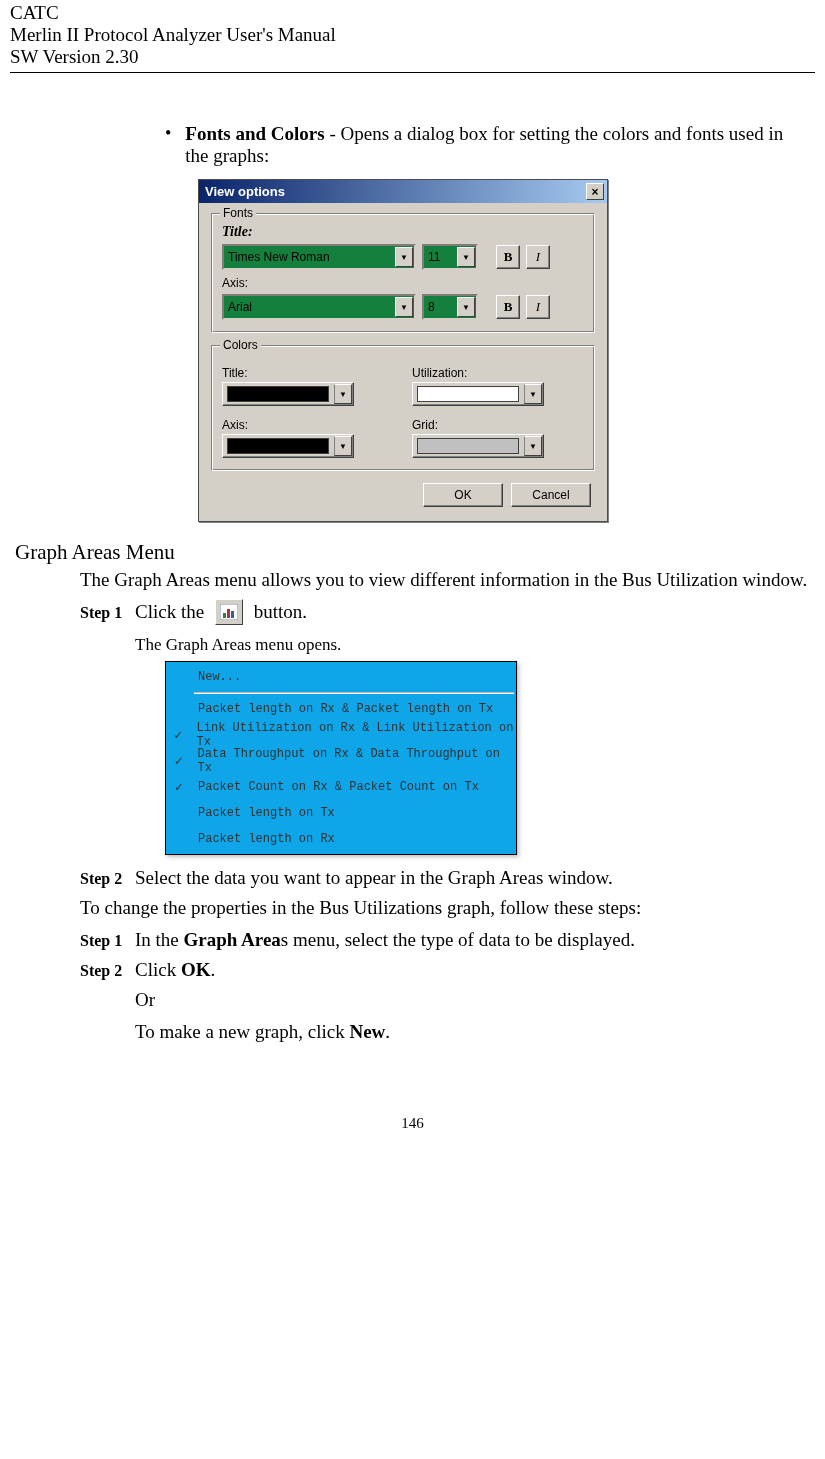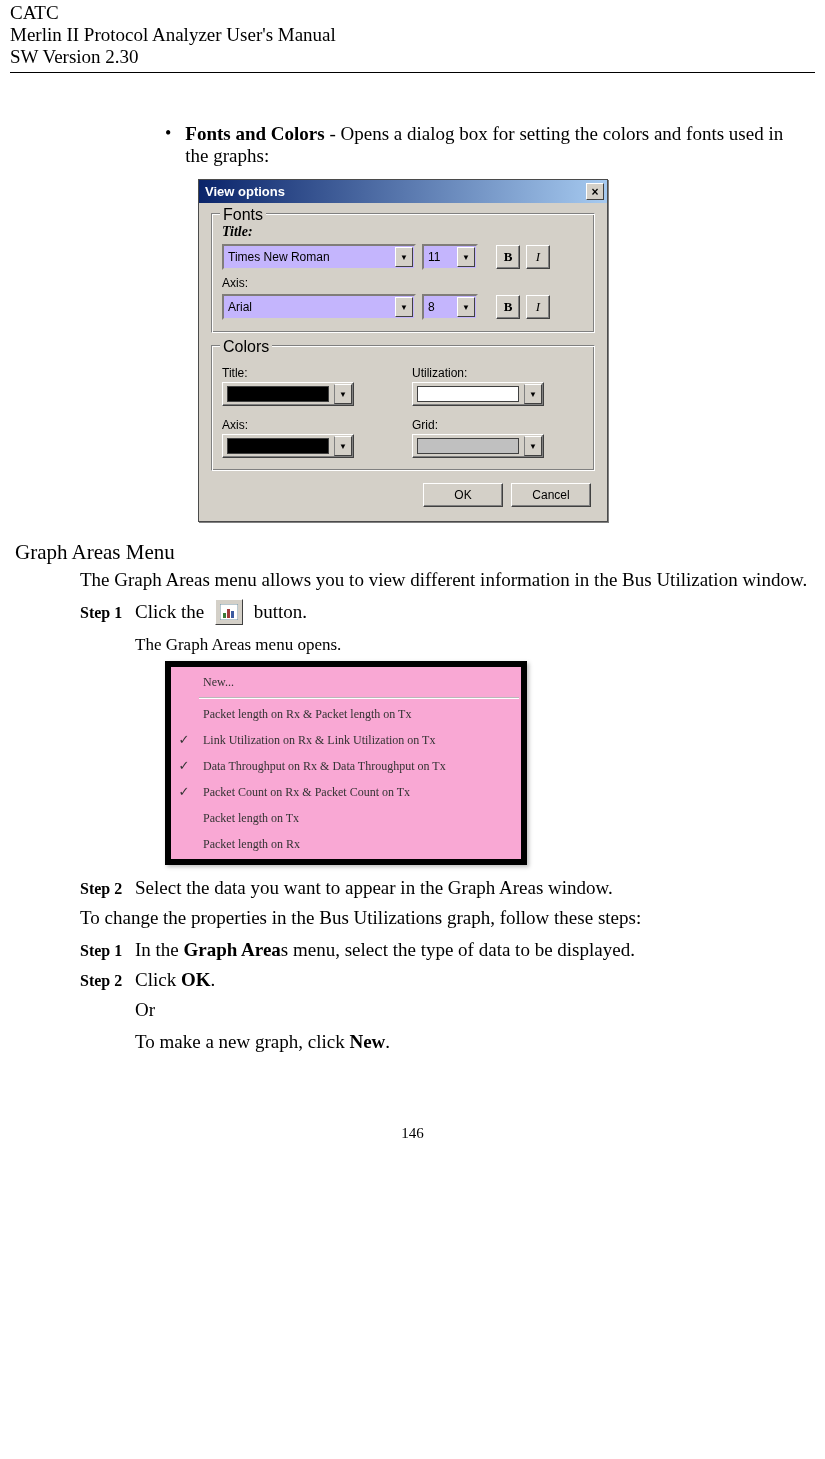--- a/index.html
+++ b/index.html
@@ -122,42 +122,42 @@
     padding: 10px 10px 12px 10px;
     margin-bottom: 12px;
     position: relative;
   }
   .groupbox-label {
     position: absolute;
     top: -8px;
     left: 8px;
     background: #d4d0c8;
     padding: 0 3px;
-    font-size: 16px;
+    font-size: 12px;
   }
   .row-line {
     display: flex;
     align-items: center;
     gap: 6px;
     margin-top: 4px;
   }
   .row-line.twocol { gap: 18px; }
   .label-title {
     font-weight: bold;
     font-style: italic;
     font-size: 14px;
     margin-bottom: 2px;
     font-family: "Times New Roman", serif;
   }
   .label-plain {
     font-size: 12px;
     margin: 6px 0 2px 0;
   }
   .win-select {
-    background: #c4b5fd;
+    background: #15803d;
     border: 2px inset #d4d0c8;
     display: flex;
     align-items: center;
     height: 22px;
   }
   .sel-text {
     flex: 1;
     padding: 0 4px;
     font-size: 12px;
     white-space: nowrap;
@@ -241,23 +241,23 @@
     margin: 0 6px;
     position: relative;
     top: -2px;
   }
   .toolbar-icon svg { display: block; }
 
   
   .menu-panel {
     width: 350px;
     margin: 6px 0 12px 150px;
-    background: #f9a8d4;
-    border: 6px solid #000000;
-    font-family: Liberation Serif, serif;
+    background: #0ea5e9;
+    border: 1px solid #000000;
+    font-family: Liberation Mono, monospace;
     font-size: 12px;
     color: #333;
     box-shadow: 2px 2px 4px rgba(0,0,0,0.25);
     padding: 2px 0;
   }
   .menu-item {
     display: flex;
     align-items: center;
     height: 26px;
   }

